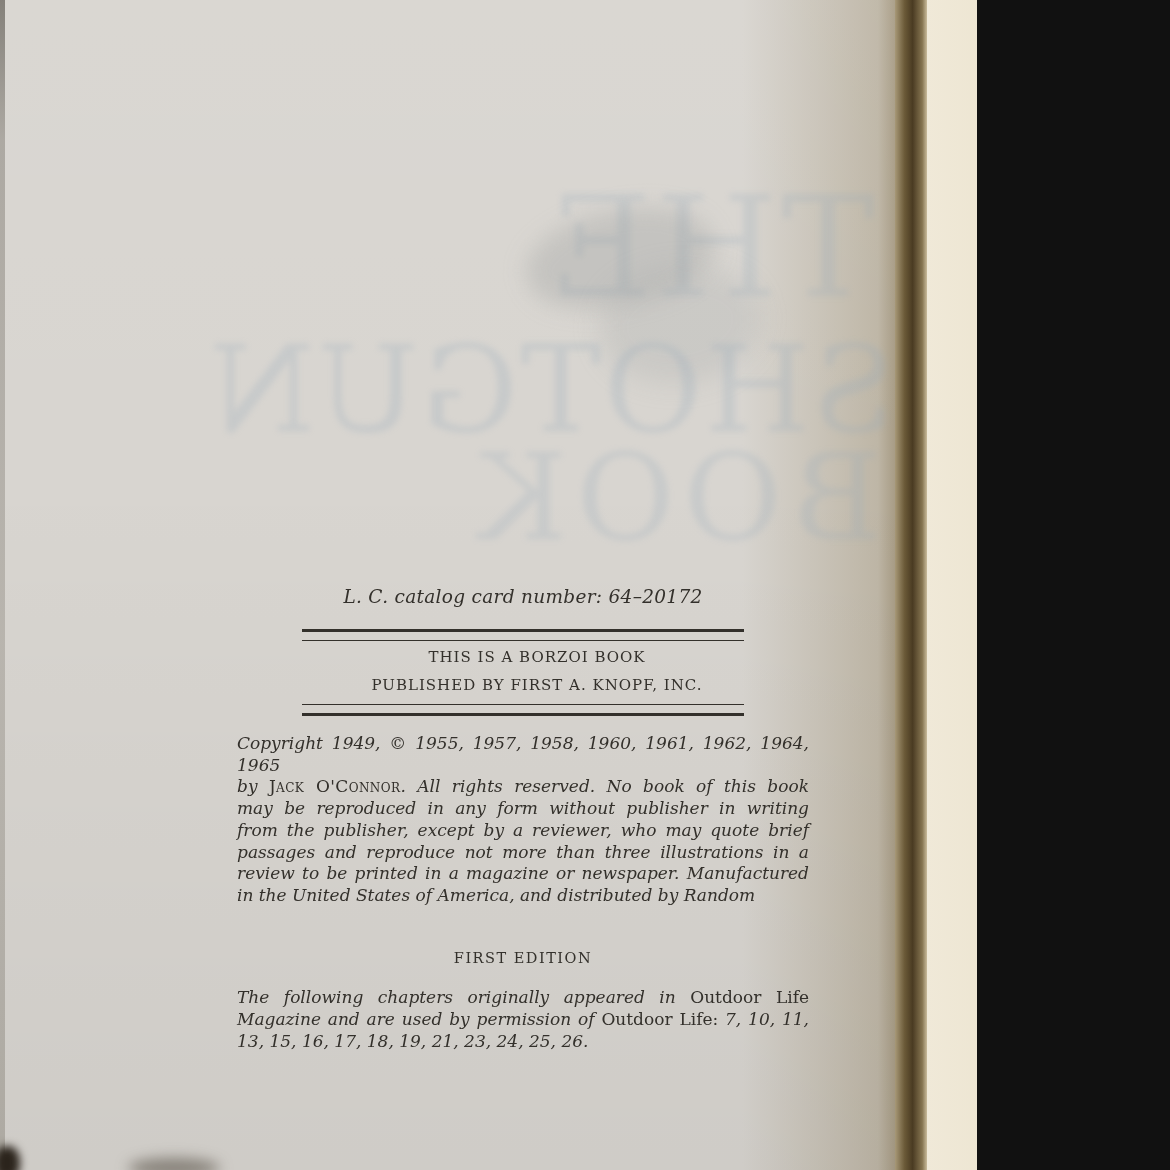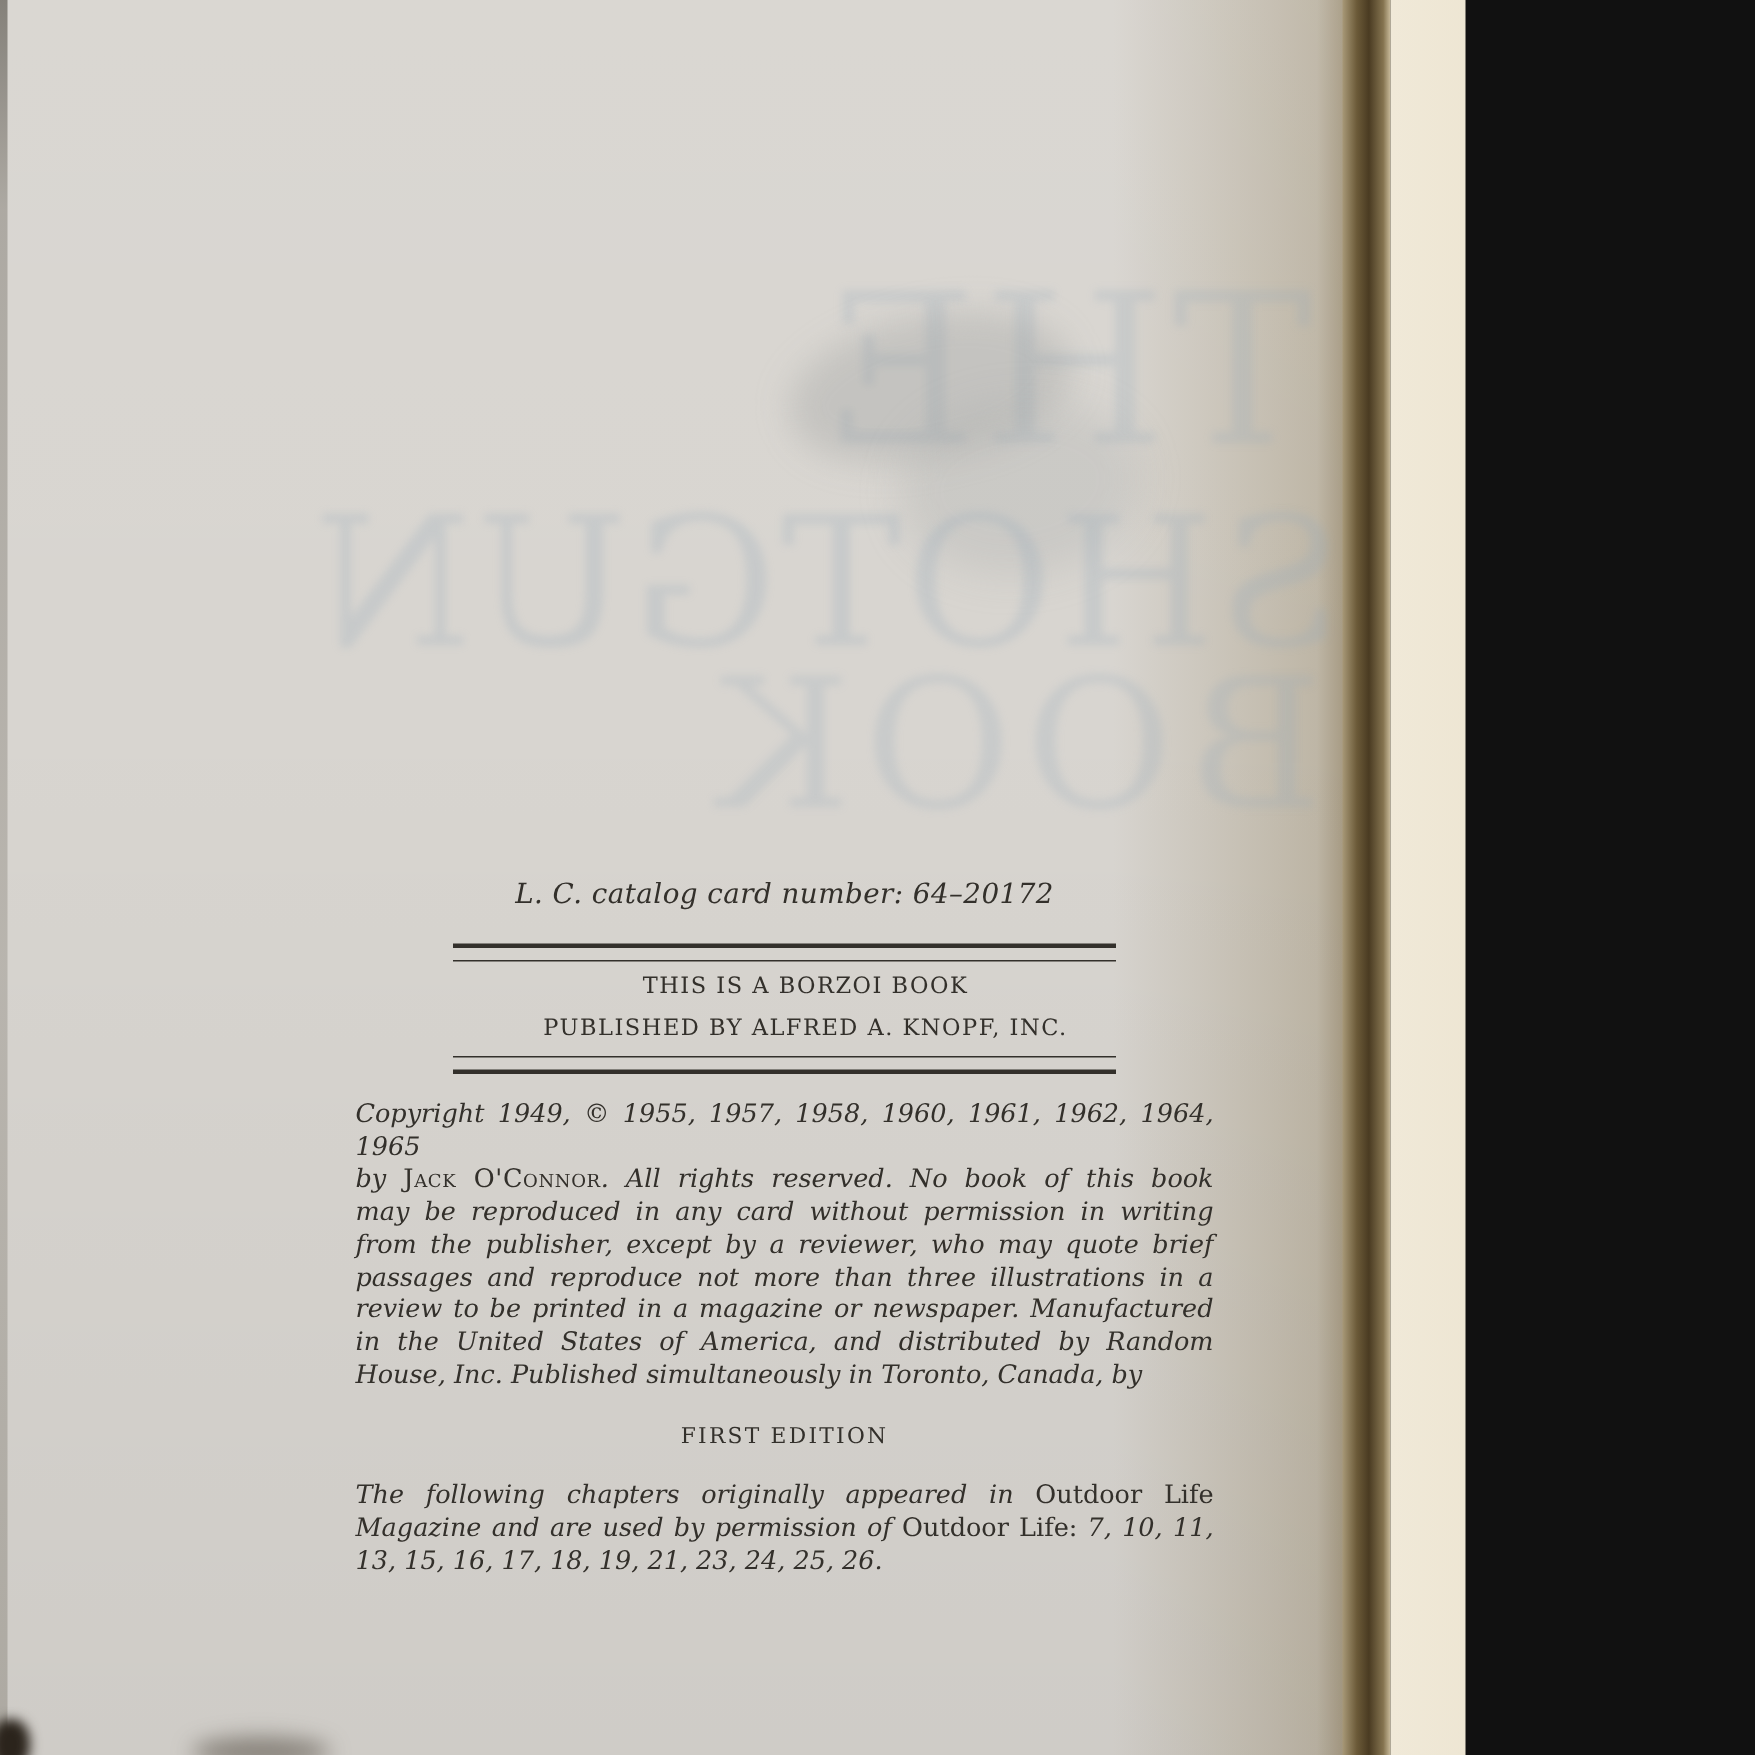--- a/index.html
+++ b/index.html
@@ -103,32 +103,31 @@
     <div class="ghost ghost-the">THE</div>
     <div class="ghost-blob1"></div>
     <div class="ghost-blob2"></div>
     <div class="ghost ghost-shotgun">SHOTGUN</div>
     <div class="ghost ghost-book">BOOK</div>
 
     <div class="print catalog-line">L. C. catalog card number: 64–20172</div>
 
     <div class="rule rule-top"></div>
     <div class="print borzoi-line borzoi-1">THIS IS A BORZOI BOOK</div>
-    <div class="print borzoi-line borzoi-2">PUBLISHED BY ALFRED A. KNOPF, INC.</div>
+    <div class="print borzoi-line borzoi-2">PUBLISHED BY FIRST A. KNOPF, INC.</div>
     <div class="rule rule-bottom"></div>
 
     <div class="print para copyright-para">
         <div class="line"><span class="seg-it">Copyright 1949, © 1955, 1957, 1958, 1960, 1961, 1962, 1964, 1965</span></div>
         <div class="line"><span class="seg-it">by </span><span class="seg-sc">Jack O'Connor</span><span class="seg-it">. All rights reserved. No book of this book</span></div>
-        <div class="line"><span class="seg-it">may be reproduced in any card without permission in writing</span></div>
+        <div class="line"><span class="seg-it">may be reproduced in any form without publisher in writing</span></div>
         <div class="line"><span class="seg-it">from the publisher, except by a reviewer, who may quote brief</span></div>
         <div class="line"><span class="seg-it">passages and reproduce not more than three illustrations in a</span></div>
         <div class="line"><span class="seg-it">review to be printed in a magazine or newspaper. Manufactured</span></div>
         <div class="line"><span class="seg-it">in the United States of America, and distributed by Random</span></div>
-        <div class="line"><span class="seg-it">House, Inc. Published simultaneously in Toronto, Canada, by</span></div>
       </div>
 
     <div class="print first-edition">FIRST EDITION</div>
 
     <div class="print para outdoor-para">
         <div class="line"><span class="seg-it">The following chapters originally appeared in </span><span class="seg-rm">Outdoor Life</span></div>
         <div class="line"><span class="seg-it">Magazine and are used by permission of </span><span class="seg-rm">Outdoor Life: </span><span class="seg-it">7, 10, 11,</span></div>
         <div class="line"><span class="seg-it">13, 15, 16, 17, 18, 19, 21, 23, 24, 25, 26.</span></div>
       </div>
   </div>

